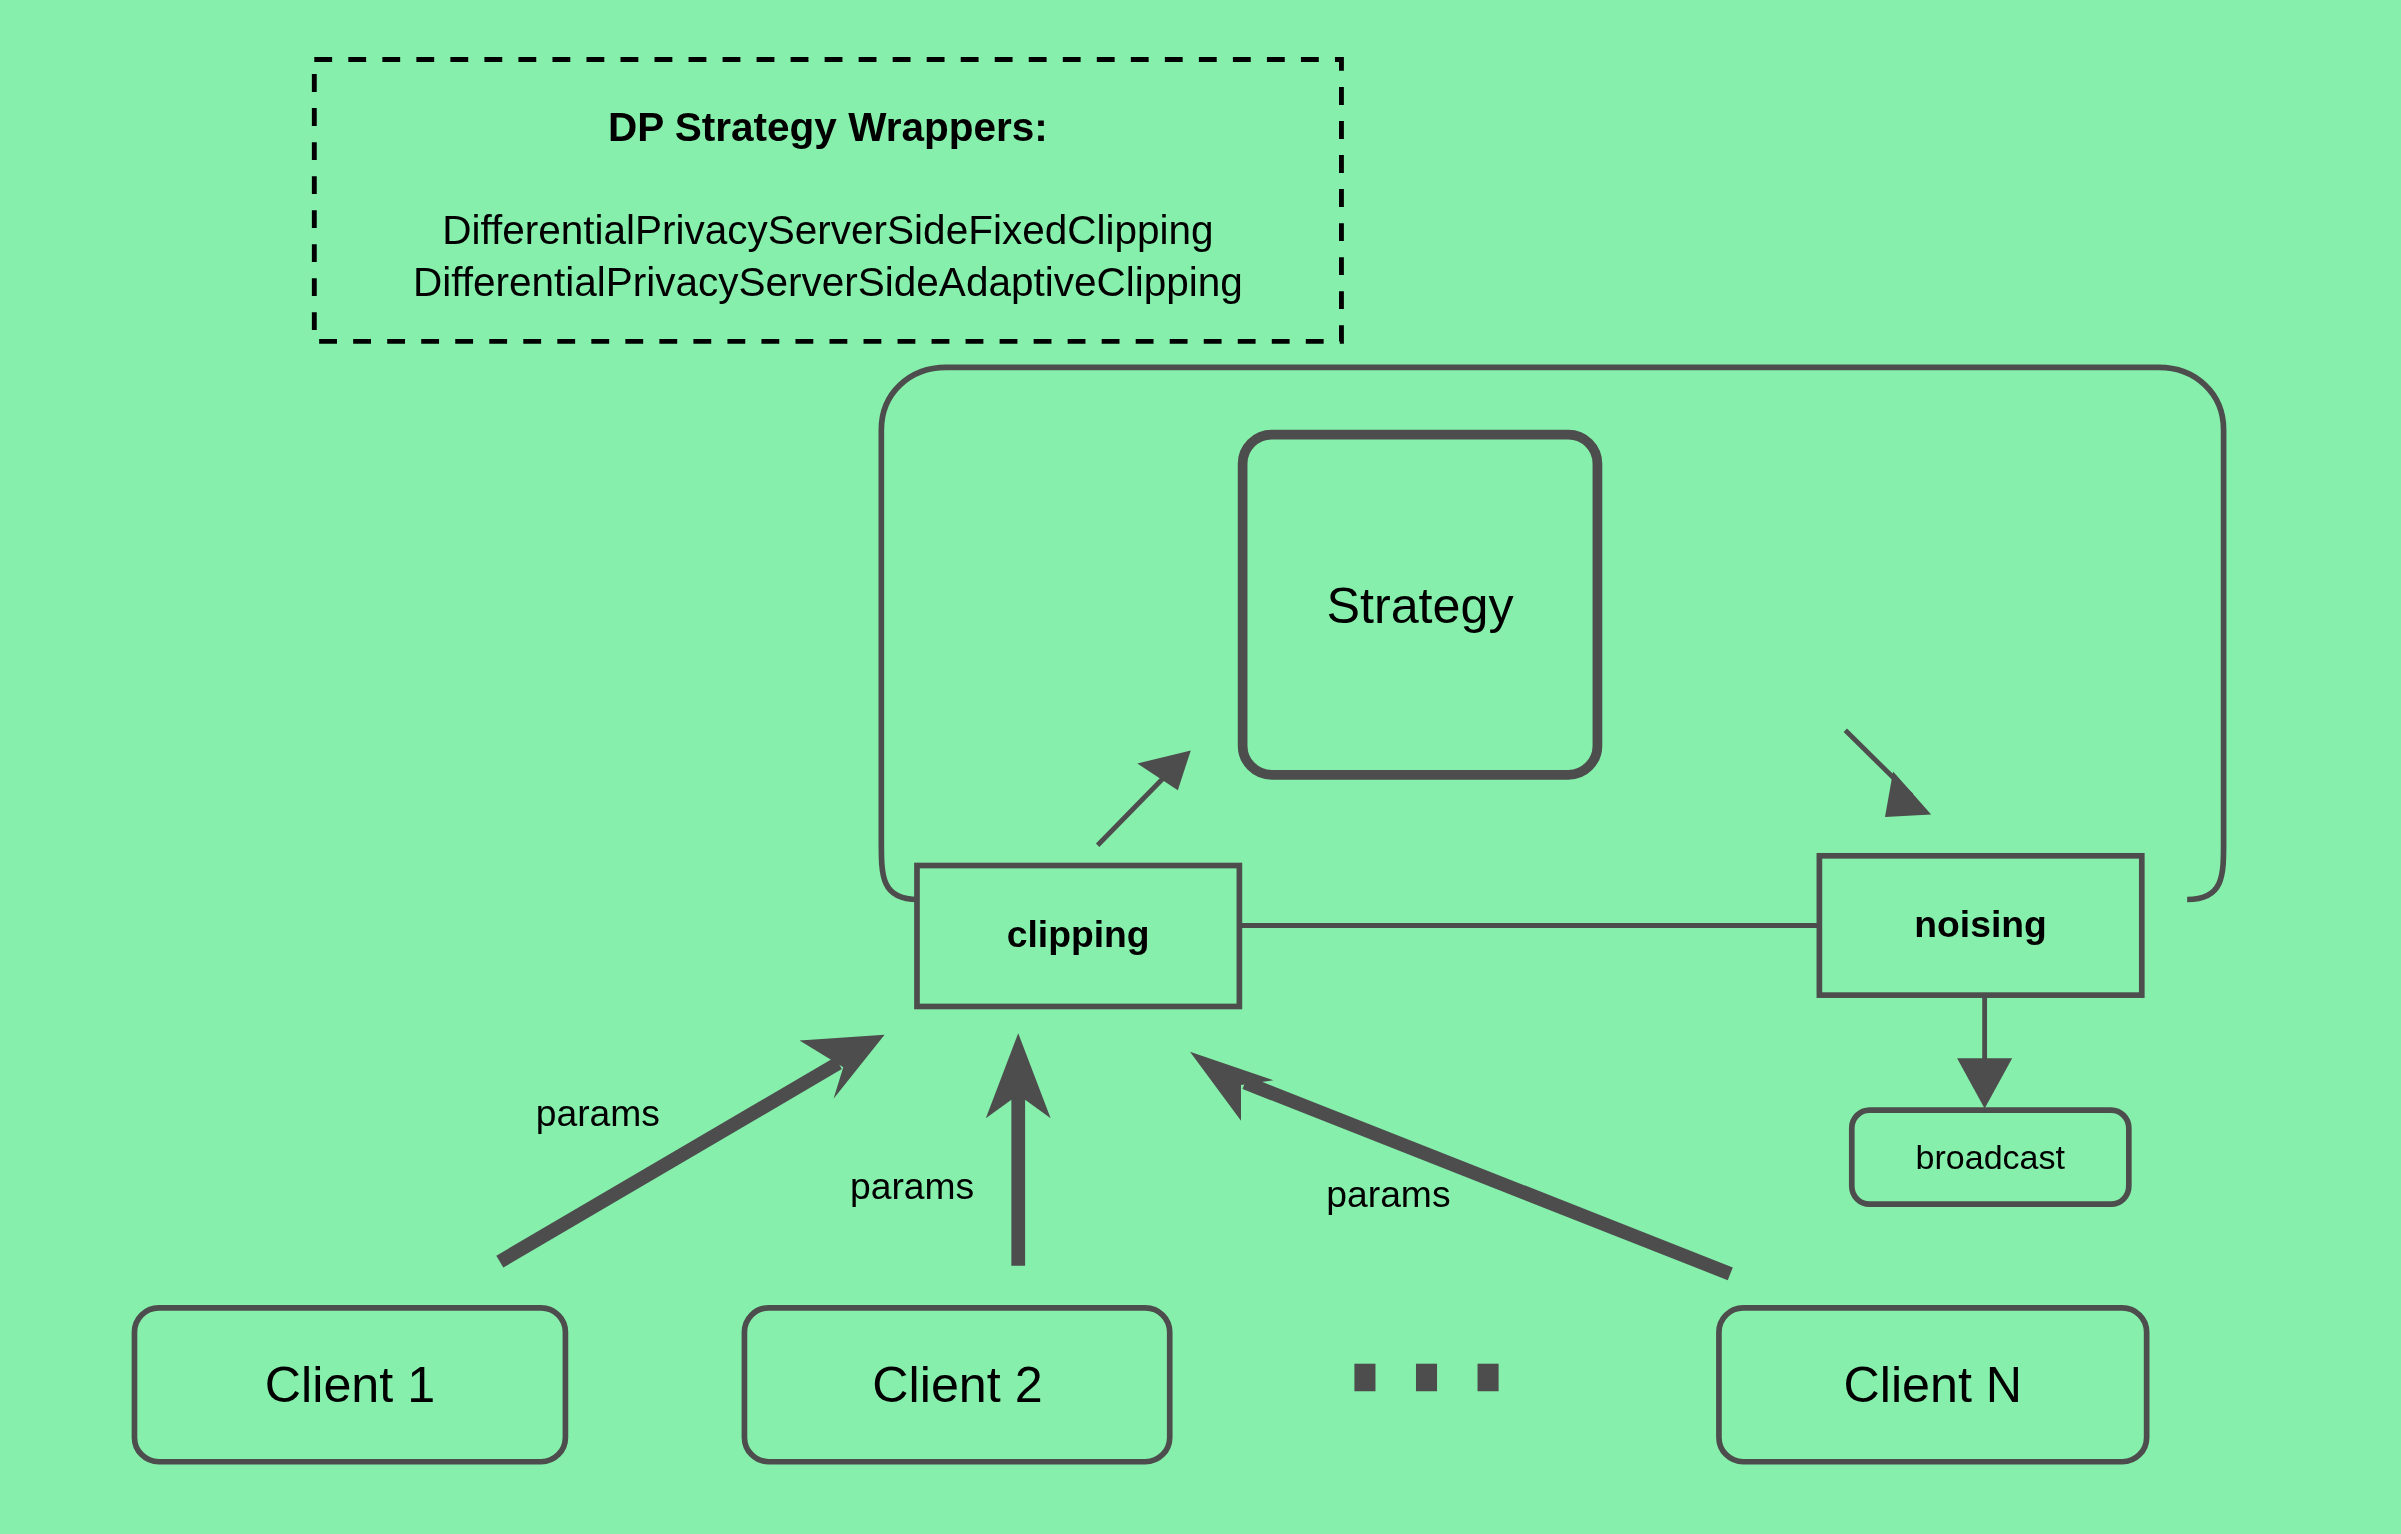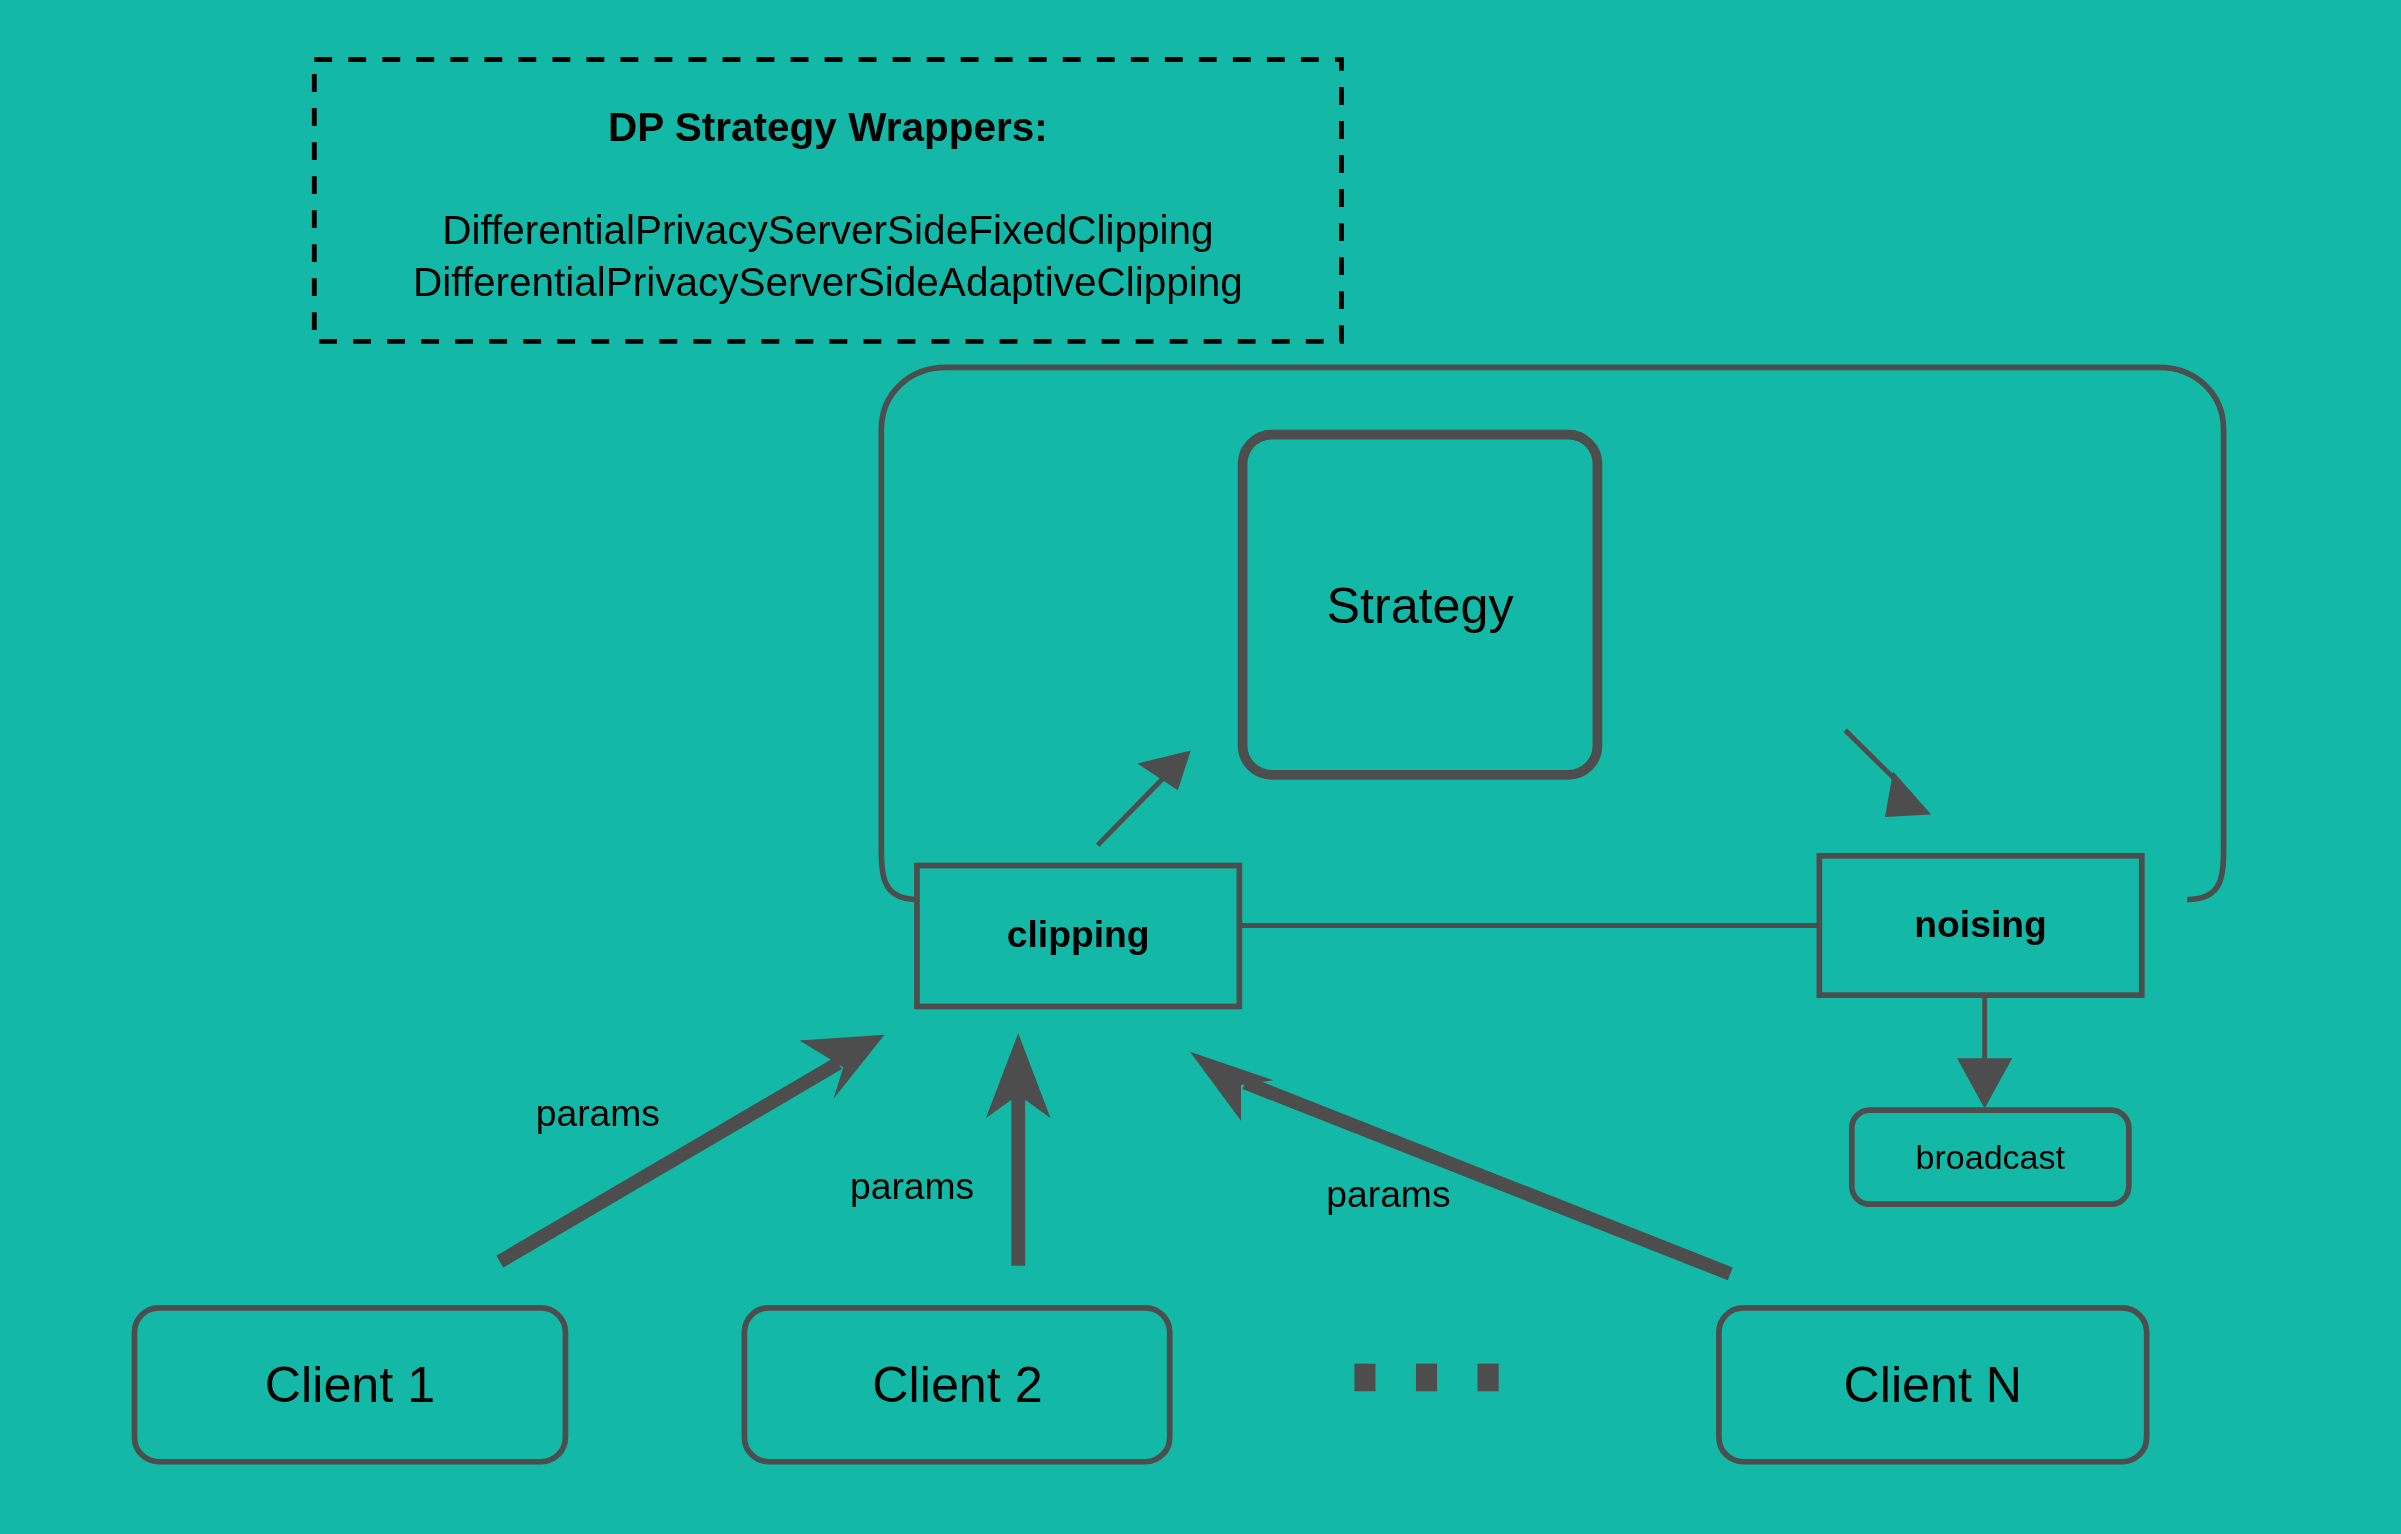--- a/index.html
+++ b/index.html
@@ -7,21 +7,21 @@
     padding: 0;
     background: #ffffff;
   }
   body {
     font-family: "Liberation Sans", sans-serif;
   }
   #stage {
     position: relative;
     width: 2401px;
     height: 1535px;
-    background: #14b8a6;
+    background: #86efac;
     overflow: hidden;
   }
   svg#diagram {
     position: absolute;
     top: 0;
     left: 0;
     width: 2401px;
     height: 1535px;
     display: block;
   }

